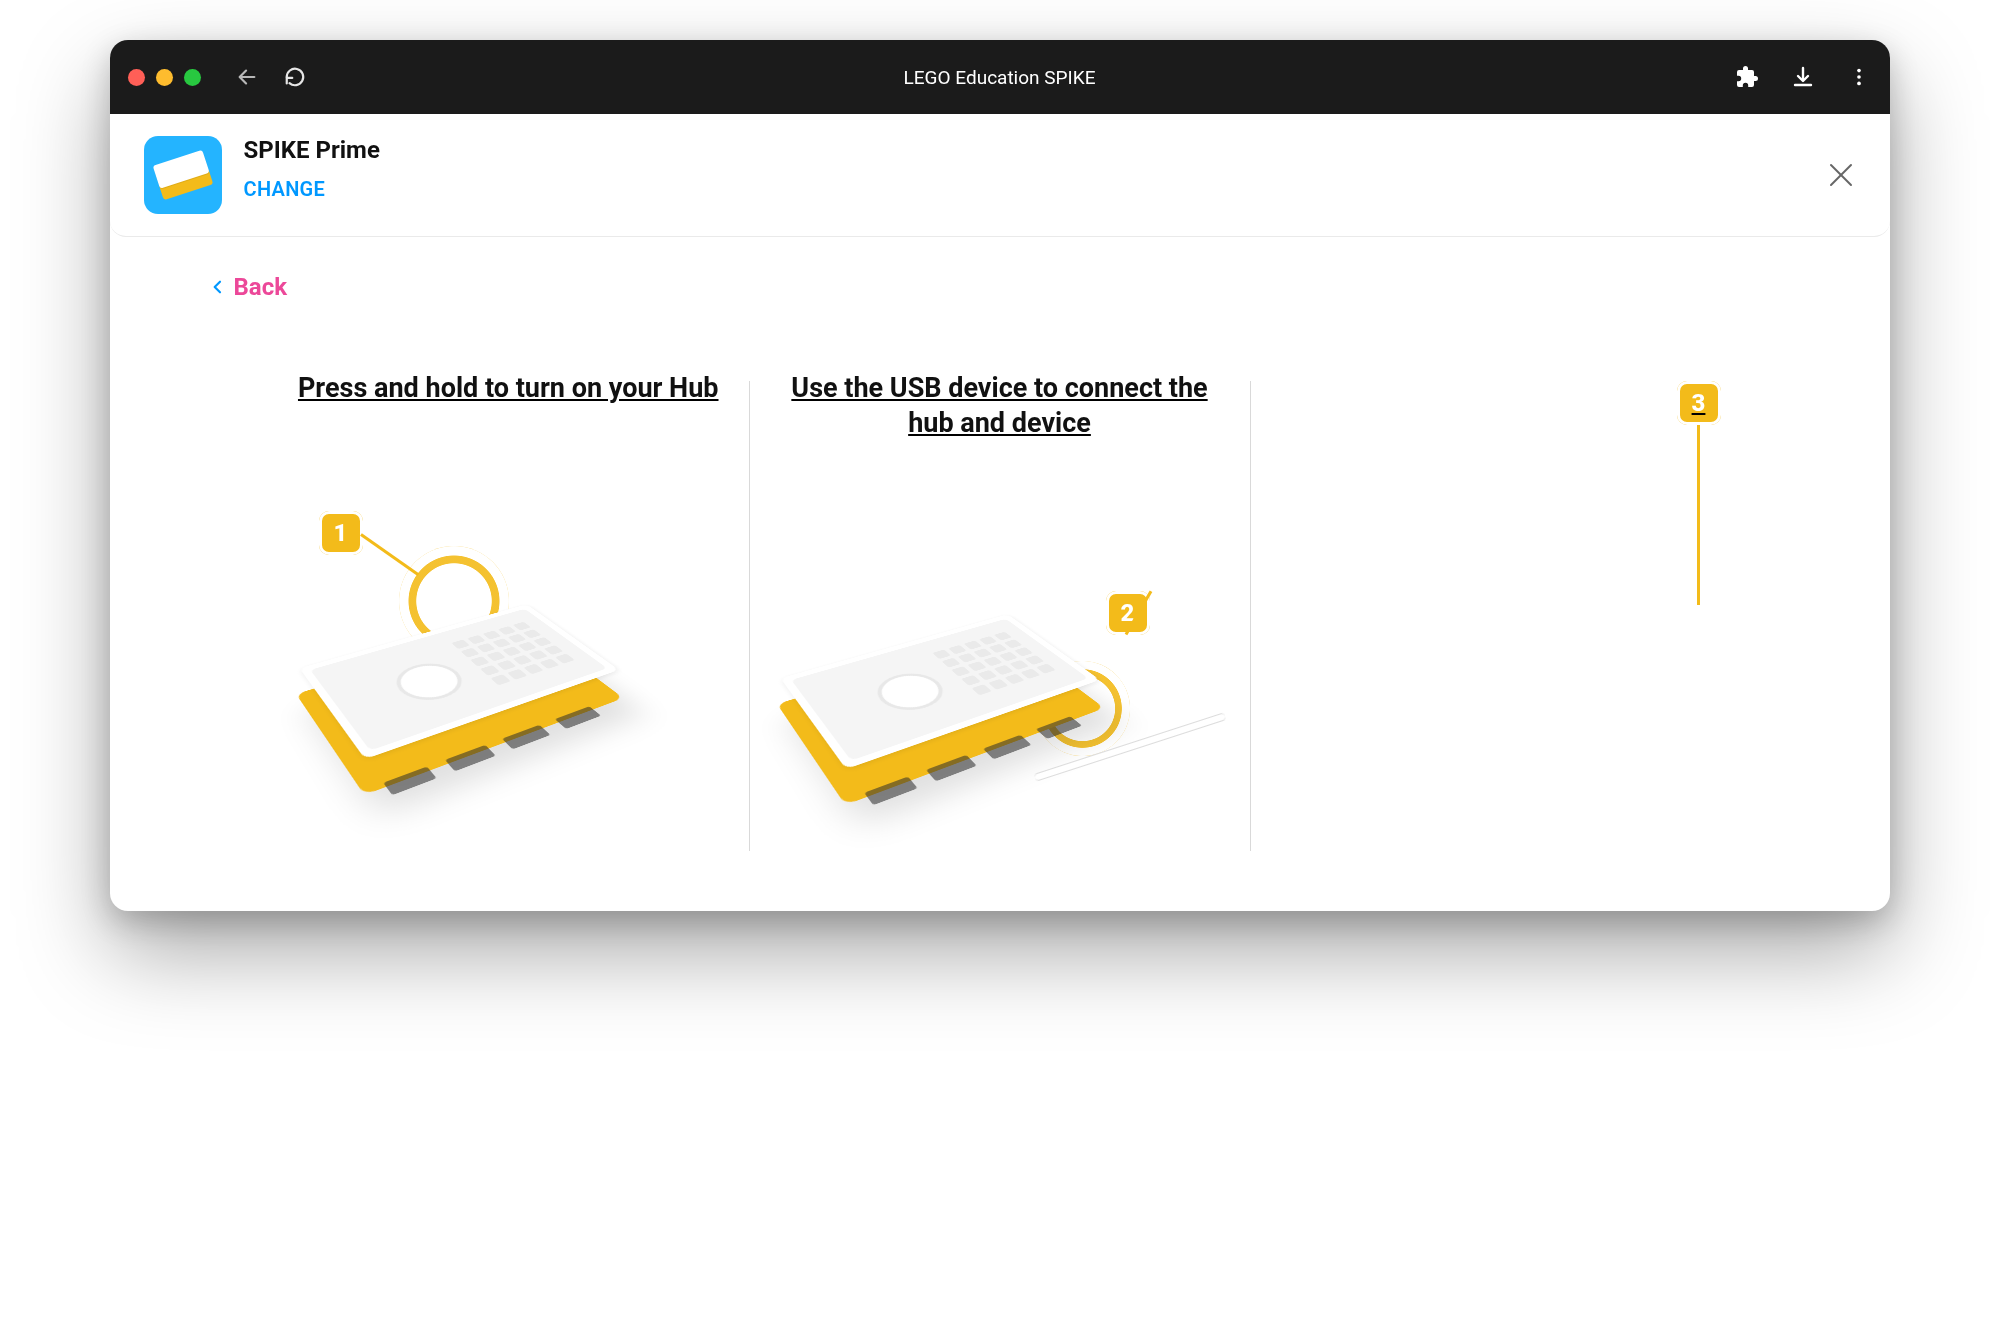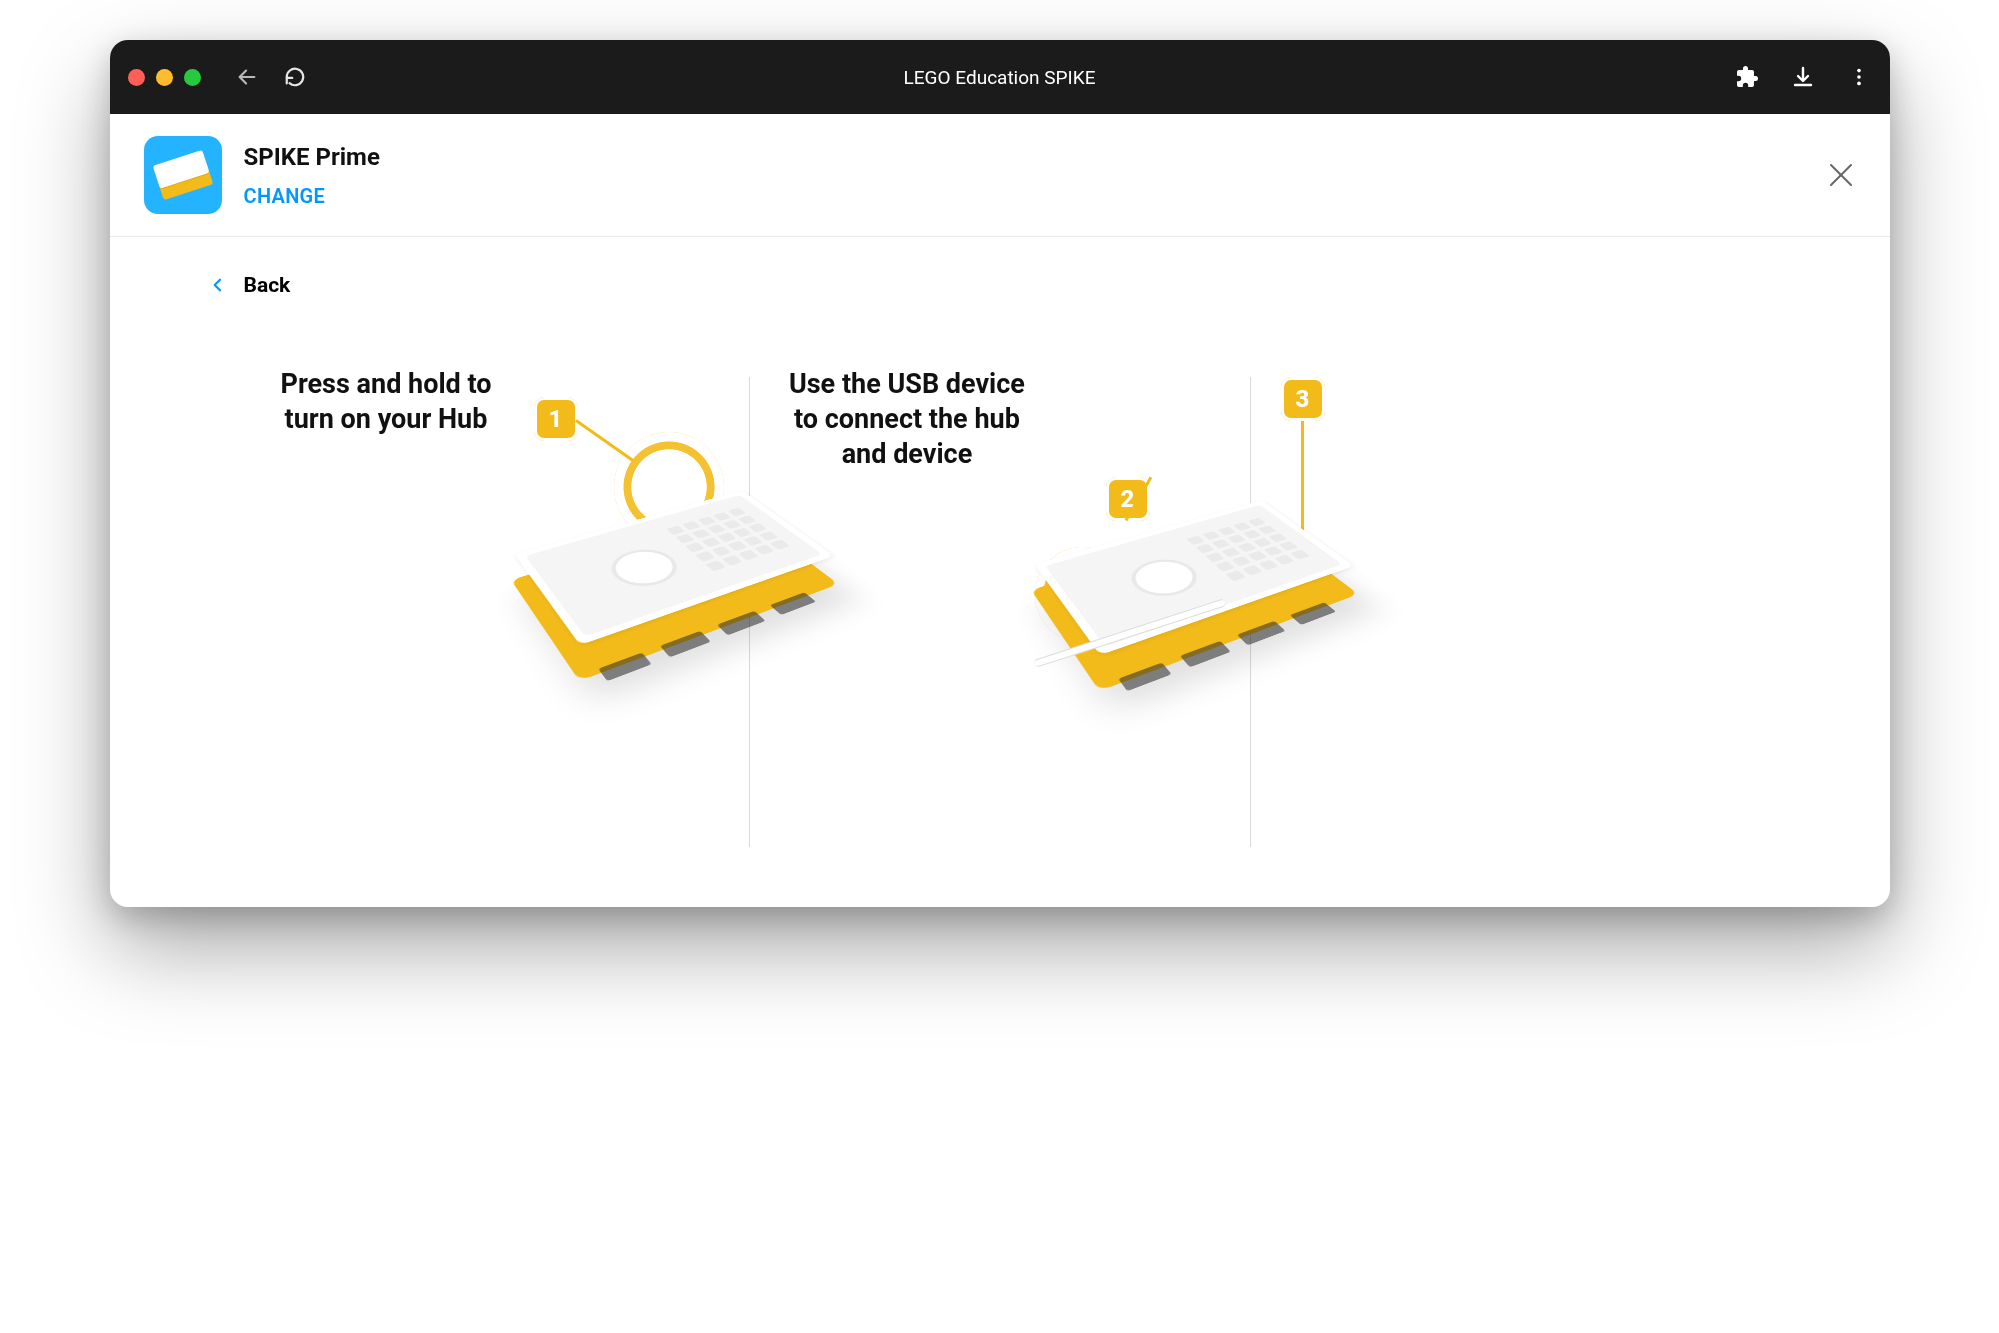--- a/index.html
+++ b/index.html
@@ -35,24 +35,25 @@
   .tl-yellow { background: #febc2e; }
   .tl-green { background: #28c840; }
   .nav-controls { display: flex; gap: 24px; margin-left: 34px; color: #cfcfcf; align-items:center;}
   .nav-btn { width: 24px; height: 24px; display:flex;align-items:center;justify-content:center;cursor:pointer;}
   .title-text { position:absolute; left:50%; transform:translateX(-50%); font-size: 19px; color: #fff; font-weight:400;}
   .right-controls { margin-left:auto; display:flex; gap:30px; align-items:center; color:#fff;}
   .right-btn { width:26px;height:26px;display:flex;align-items:center;justify-content:center;cursor:pointer;}
 
   .header-row {
     display:flex;
-    align-items:center;
+    align-items:flex-start;
     padding: 22px 34px 22px 34px;
     border-bottom: 1px solid #eaeaea;
     position:relative;
+    border-radius:16px;
   }
   .app-icon {
     width: 78px; height: 78px;
     background: #24b4ff;
     border-radius: 14px;
     display:flex;align-items:center;justify-content:center;
     margin-right: 22px;
     position:relative;
   }
   .hub-mini {
@@ -66,35 +67,35 @@
   .header-change { font-size: 20px; font-weight:600; color:#0098ff; margin-top:13px; cursor:pointer; letter-spacing:0.3px;}
   .close-x {
     position:absolute; right:34px; top:50%; transform:translateY(-50%);
     width:30px;height:30px; cursor:pointer; color:#555;
   }
 
   .content {
     padding: 0 80px 60px 80px;
   }
   .back-row {
-    display:flex; align-items:center; gap:18px;
+    display:flex; align-items:center; gap:8px;
     padding: 36px 0 30px 20px;
-    color:#000000; font-weight:700; font-size:21px; cursor:pointer;
+    color:#ec4899; font-weight:700; font-size:24px; cursor:pointer;
   }
   .back-row svg { width:16px; height:24px; }
 
   .steps {
     display:flex;
     margin-top: 40px;
     justify-content:center;
   }
   .step {
     width: 500px;
     padding: 0 30px;
-    display:flex; align-items:flex-start;
+    display:flex; flex-direction:column; align-items:flex-end;text-decoration:underline;
   }
   .divider {
     width:1px; background:#d9d9d9; height:470px; margin-top:10px;
   }
   .step-title {
     font-size: 27px; font-weight:700; color:#111; text-align:center;
     line-height:1.3;
     min-height: 110px;
   }
   .illus-wrap {

